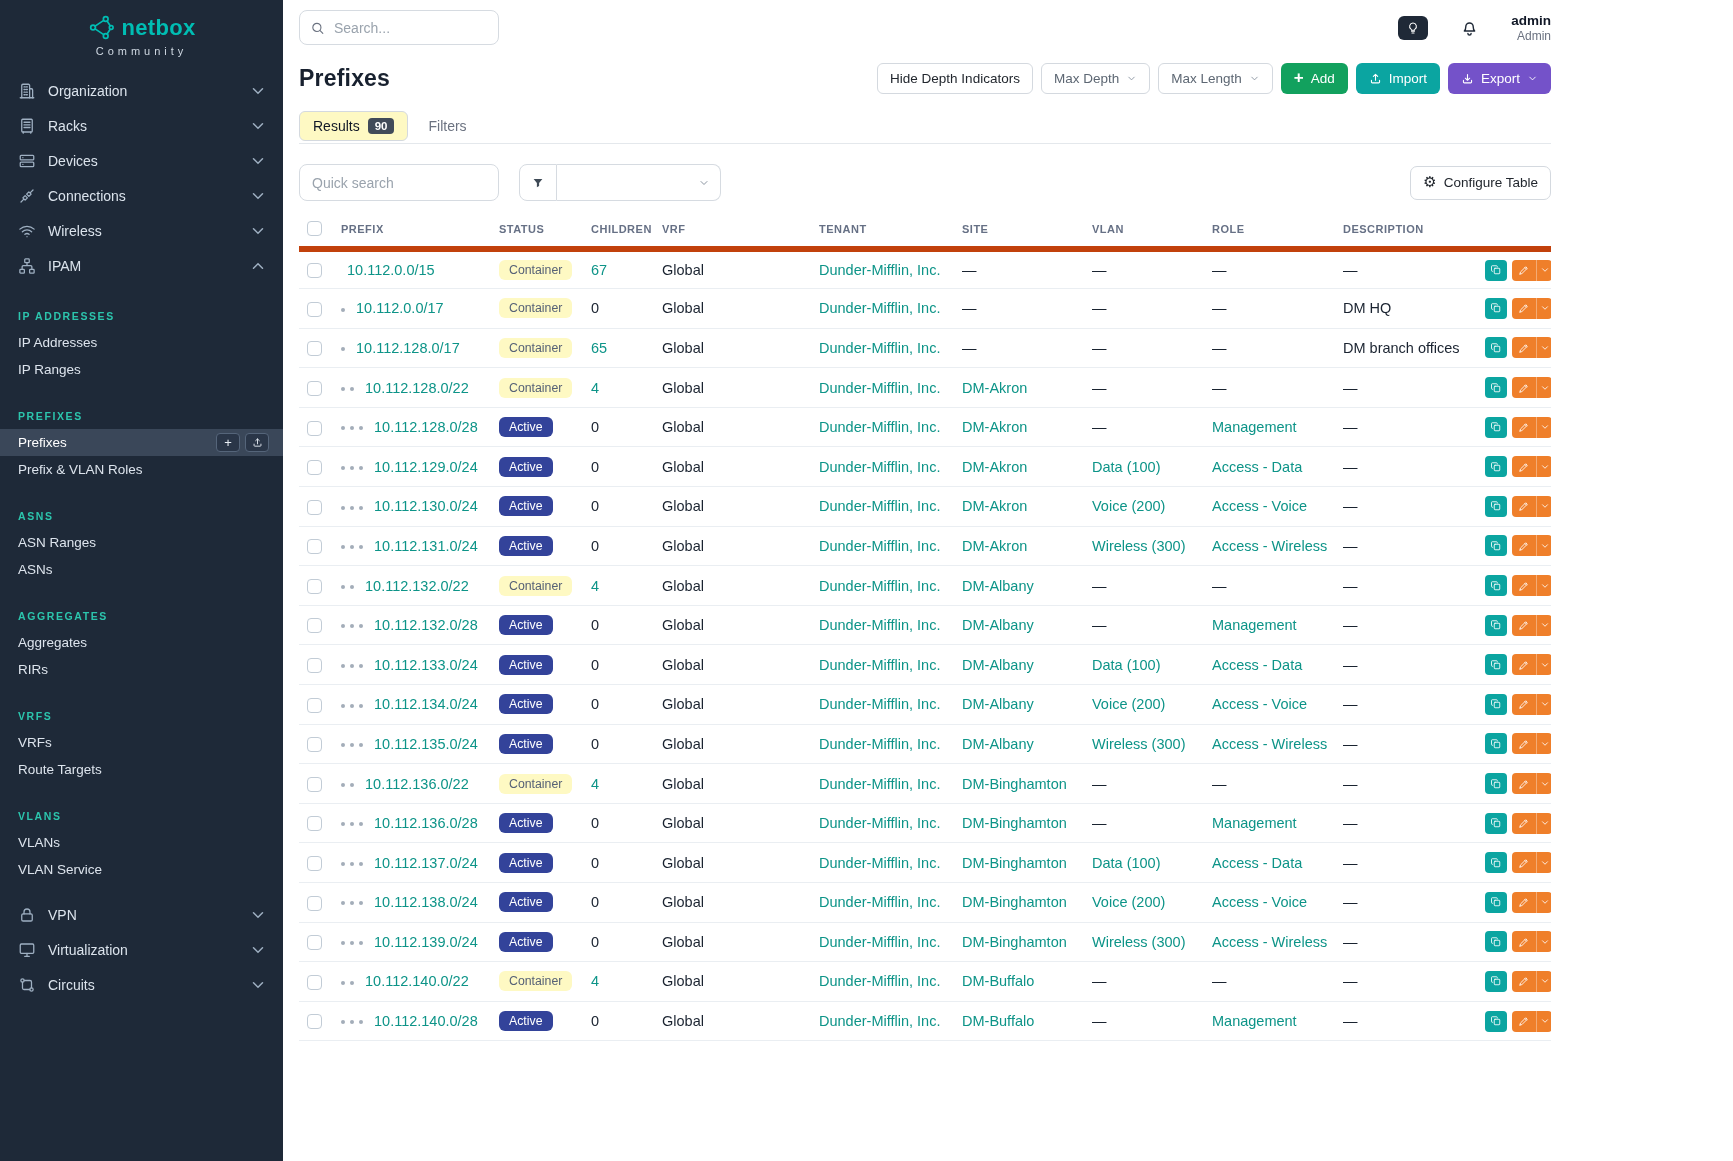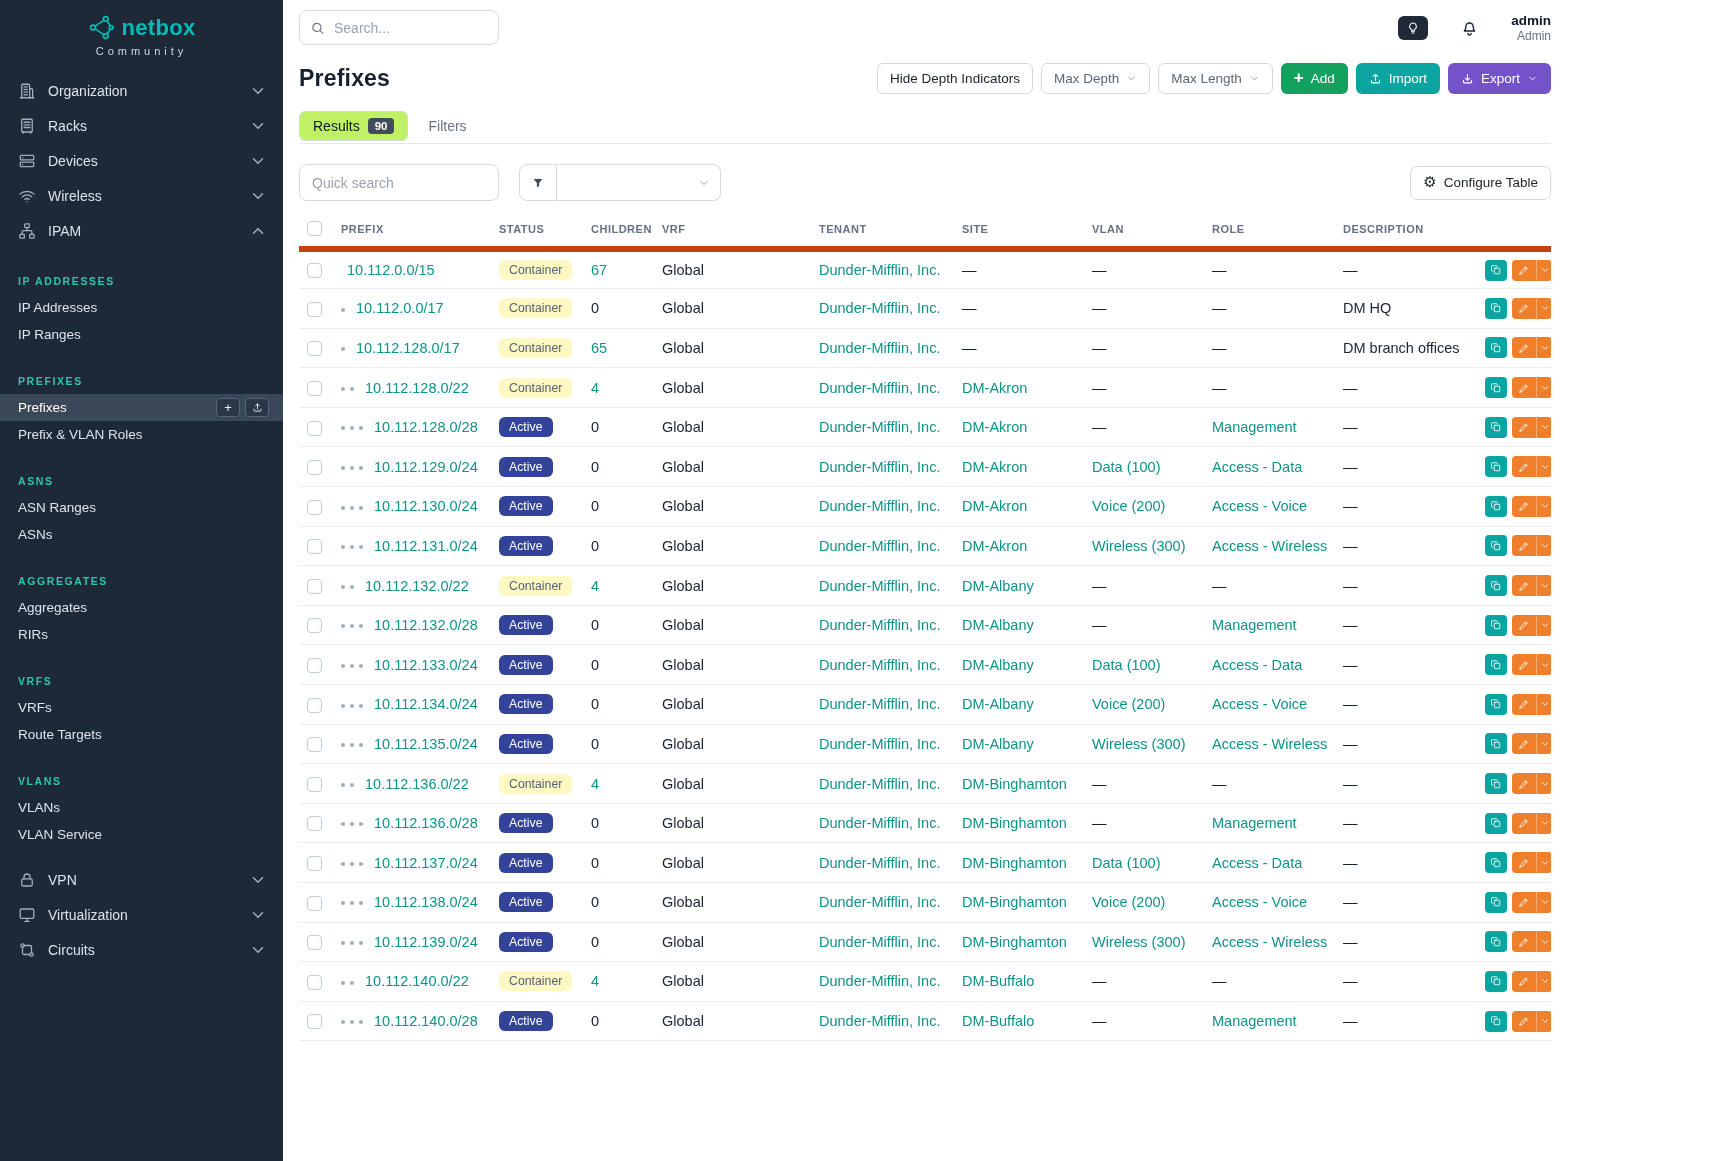--- a/index.html
+++ b/index.html
@@ -63,21 +63,21 @@
   .btn.add{background:#12a15e;color:#fff}
   .btn.import{background:#0ba5a1;color:#fff}
   .btn.export{background:#7452c9;color:#fff}
   .bicon svg{width:13px;height:13px}
   .btn.export .bchev,.btn .wchev{color:#fff}
   .plus{font-size:17px;font-weight:600;line-height:1;margin-top:-2px}
 
   .tabs{display:flex;align-items:flex-end;gap:6px;margin-top:14px;border-bottom:1px solid #e4e8ec;height:36px}
   .tab{display:inline-flex;align-items:center;gap:8px;padding:6px 13px;font-size:14px;color:#6b7280;cursor:pointer;
     border:1px solid transparent;border-radius:6px;margin-bottom:2px}
-  .tab.active{border-color:#d4d9df;background:#bef264;color:#111827;font-weight:500}
+  .tab.active{border-color:#d4d9df;background:#fef9c3;color:#111827;font-weight:500}
   .count{background:#414b59;color:#fff;font-size:11.5px;padding:2px 7px;border-radius:4px;font-weight:600}
 
   .controls{display:flex;align-items:center;margin-top:20px}
   .qsearch{width:200px;height:37px;border:1px solid #d6dbe1;border-radius:8px;padding:0 12px;font-size:14px;outline:none}
   .fgroup{display:flex;margin-left:20px}
   .fbtn{width:38px;height:37px;border:1px solid #d6dbe1;border-radius:8px 0 0 8px;background:#fff;color:#3f4a56;
     display:flex;align-items:center;justify-content:center;cursor:pointer}
   .fbtn svg{width:14px;height:14px}
   .fselect{width:164px;height:37px;border:1px solid #d6dbe1;border-left:none;border-radius:0 8px 8px 0;background:#fff;
     display:flex;align-items:center;justify-content:flex-end;padding:0 10px;color:#8b95a1;cursor:pointer}
@@ -169,20 +169,35 @@
         <span class="nv-label">Devices</span>
         <span class="icn chev">
           <svg viewBox="0 0 24 24" fill="none" stroke="currentColor" stroke-width="2" stroke-linecap="round">
             <path d="M6 9l6 6 6-6"></path>
           </svg>
         </span>
       </div>
       <div class="nav-item">
   <span class="icn ">
           <svg viewBox="0 0 24 24" fill="none" stroke="currentColor" stroke-width="1.7" stroke-linecap="round" stroke-linejoin="round">
+            <path d="M4 20l3.5-3.5M16.5 7.5L20 4"></path>
+            <path d="M6.5 14.5l3-3 3 3-3 3z"></path>
+            <path d="M14.5 6.5l3 3-3 3-3-3z"></path>
+          </svg>
+        </span>
+        <span class="nv-label">Connections</span>
+        <span class="icn chev">
+          <svg viewBox="0 0 24 24" fill="none" stroke="currentColor" stroke-width="2" stroke-linecap="round">
+            <path d="M6 9l6 6 6-6"></path>
+          </svg>
+        </span>
+      </div>
+      <div class="nav-item">
+  <span class="icn ">
+          <svg viewBox="0 0 24 24" fill="none" stroke="currentColor" stroke-width="1.7" stroke-linecap="round" stroke-linejoin="round">
             <path d="M2.5 9.5a14 14 0 0 1 19 0"></path>
             <path d="M5.8 13a9 9 0 0 1 12.4 0"></path>
             <path d="M9.2 16.4a4.6 4.6 0 0 1 5.6 0"></path>
             <path d="M12 19.5h.01"></path>
           </svg>
         </span>
         <span class="nv-label">Wireless</span>
         <span class="icn chev">
           <svg viewBox="0 0 24 24" fill="none" stroke="currentColor" stroke-width="2" stroke-linecap="round">
             <path d="M6 9l6 6 6-6"></path>

